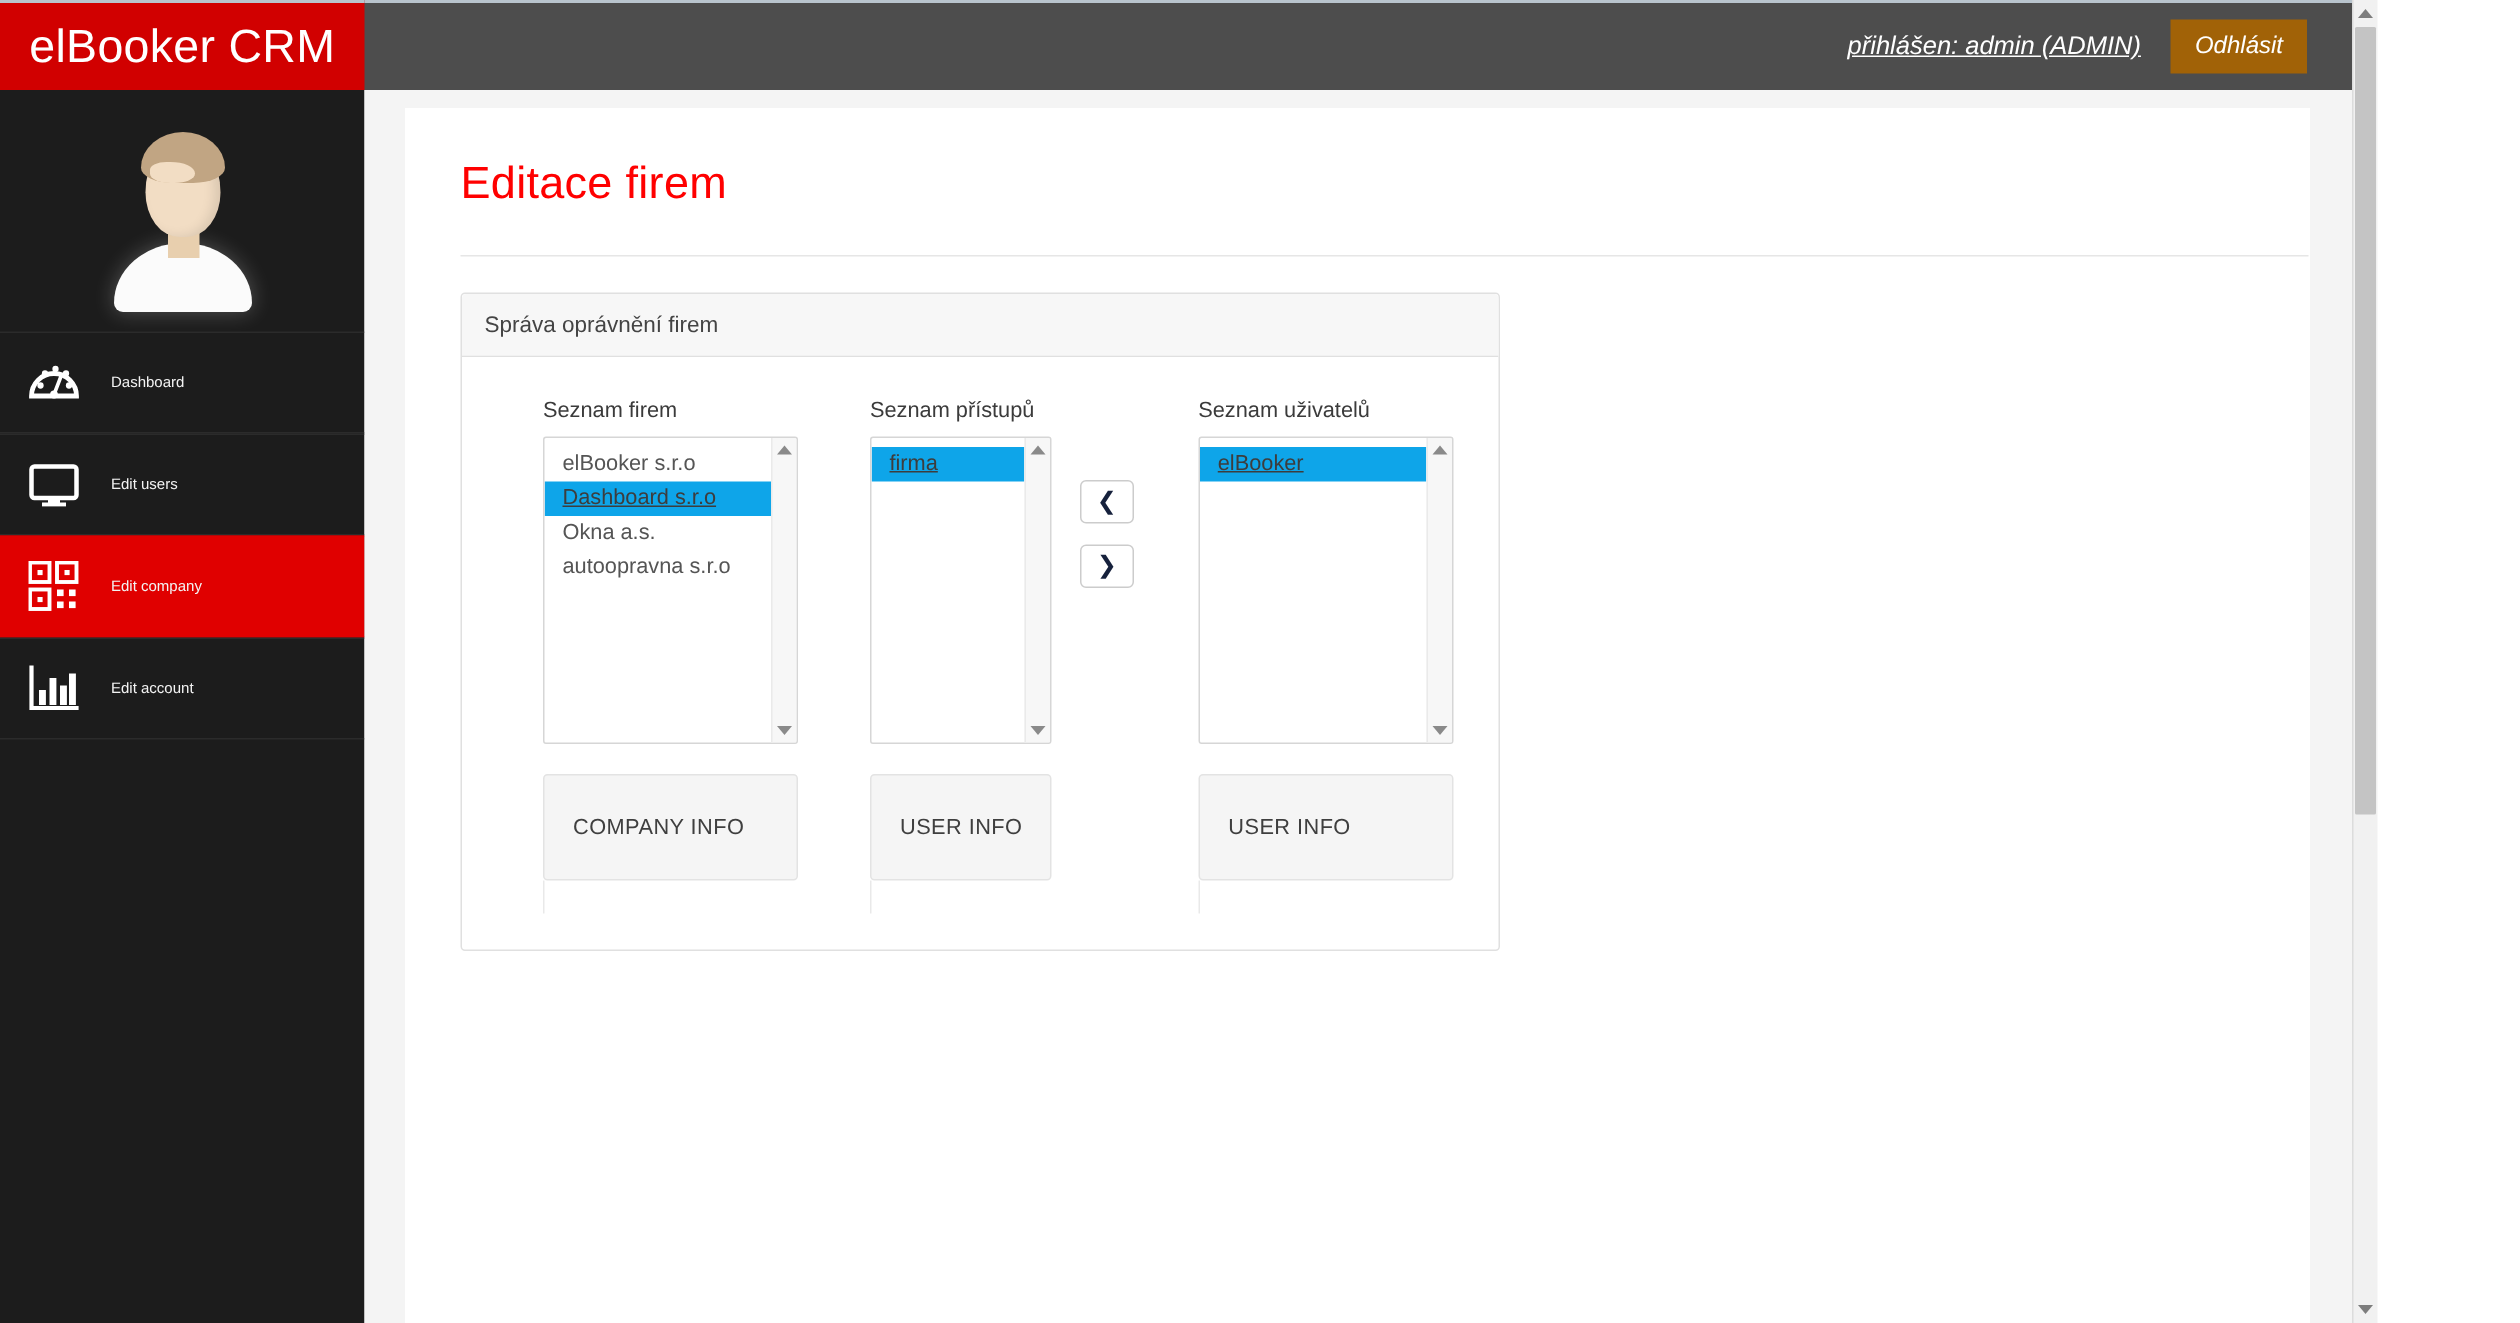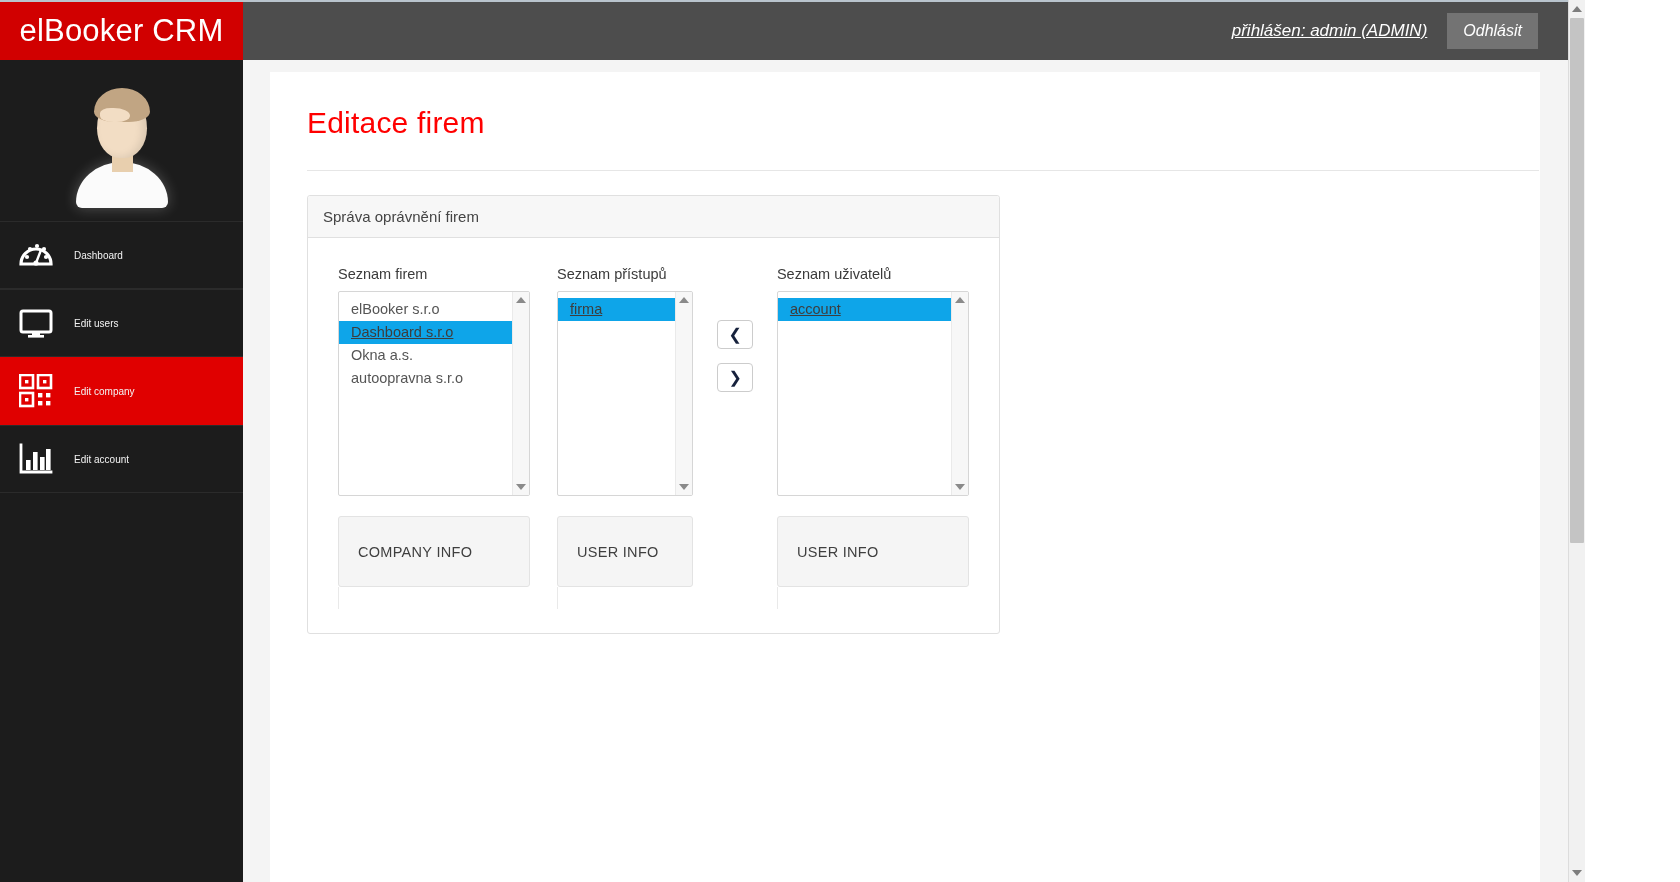--- a/index.html
+++ b/index.html
@@ -50,21 +50,21 @@
   }
   .login-text {
     color: #ffffff;
     font-style: italic;
     font-size: 17px;
     margin-right: 20px;
     white-space: nowrap;
     text-decoration: underline;
   }
   .logout-btn {
-    background: #737373;
+    background: #a16207;
     color: #ffffff;
     font-style: italic;
     font-size: 16px;
     border: none;
     padding: 8px 16px;
     cursor: pointer;
     font-family: "Liberation Sans", sans-serif;
     line-height: 1.2;
   }
 
@@ -195,20 +195,21 @@
   .panel-body {
     padding: 28px 30px 24px 30px;
     position: relative;
   }
   .cols {
     display: flex;
     align-items: flex-start;
   }
   .col {
     position: relative;
+    margin-left: 24px;
   }
   .col-wide { width: 193px; }
   .col-mid  { width: 137px; }
   .col-arrows {
     width: 84px;
     display: flex;
     flex-direction: column;
     align-items: center;
     justify-content: flex-start;
     padding-top: 54px;
@@ -471,21 +472,21 @@
 
             <div class="col-arrows">
               <button class="arrow-btn">❮</button>
               <button class="arrow-btn">❯</button>
             </div>
 
             <div class="col col-wide">
               <div class="col-label">Seznam uživatelů</div>
               <div class="listbox">
                 <div class="list-items">
-                  <div class="list-item selected">account</div>
+                  <div class="list-item selected">elBooker</div>
                 </div>
                 <div class="vscroll">
                   <span class="arrow-up"></span>
                   <span class="arrow-dn"></span>
                 </div>
               </div>
               <div class="infobox">USER INFO</div>
               <div class="infobox-tail"></div>
             </div>
 

